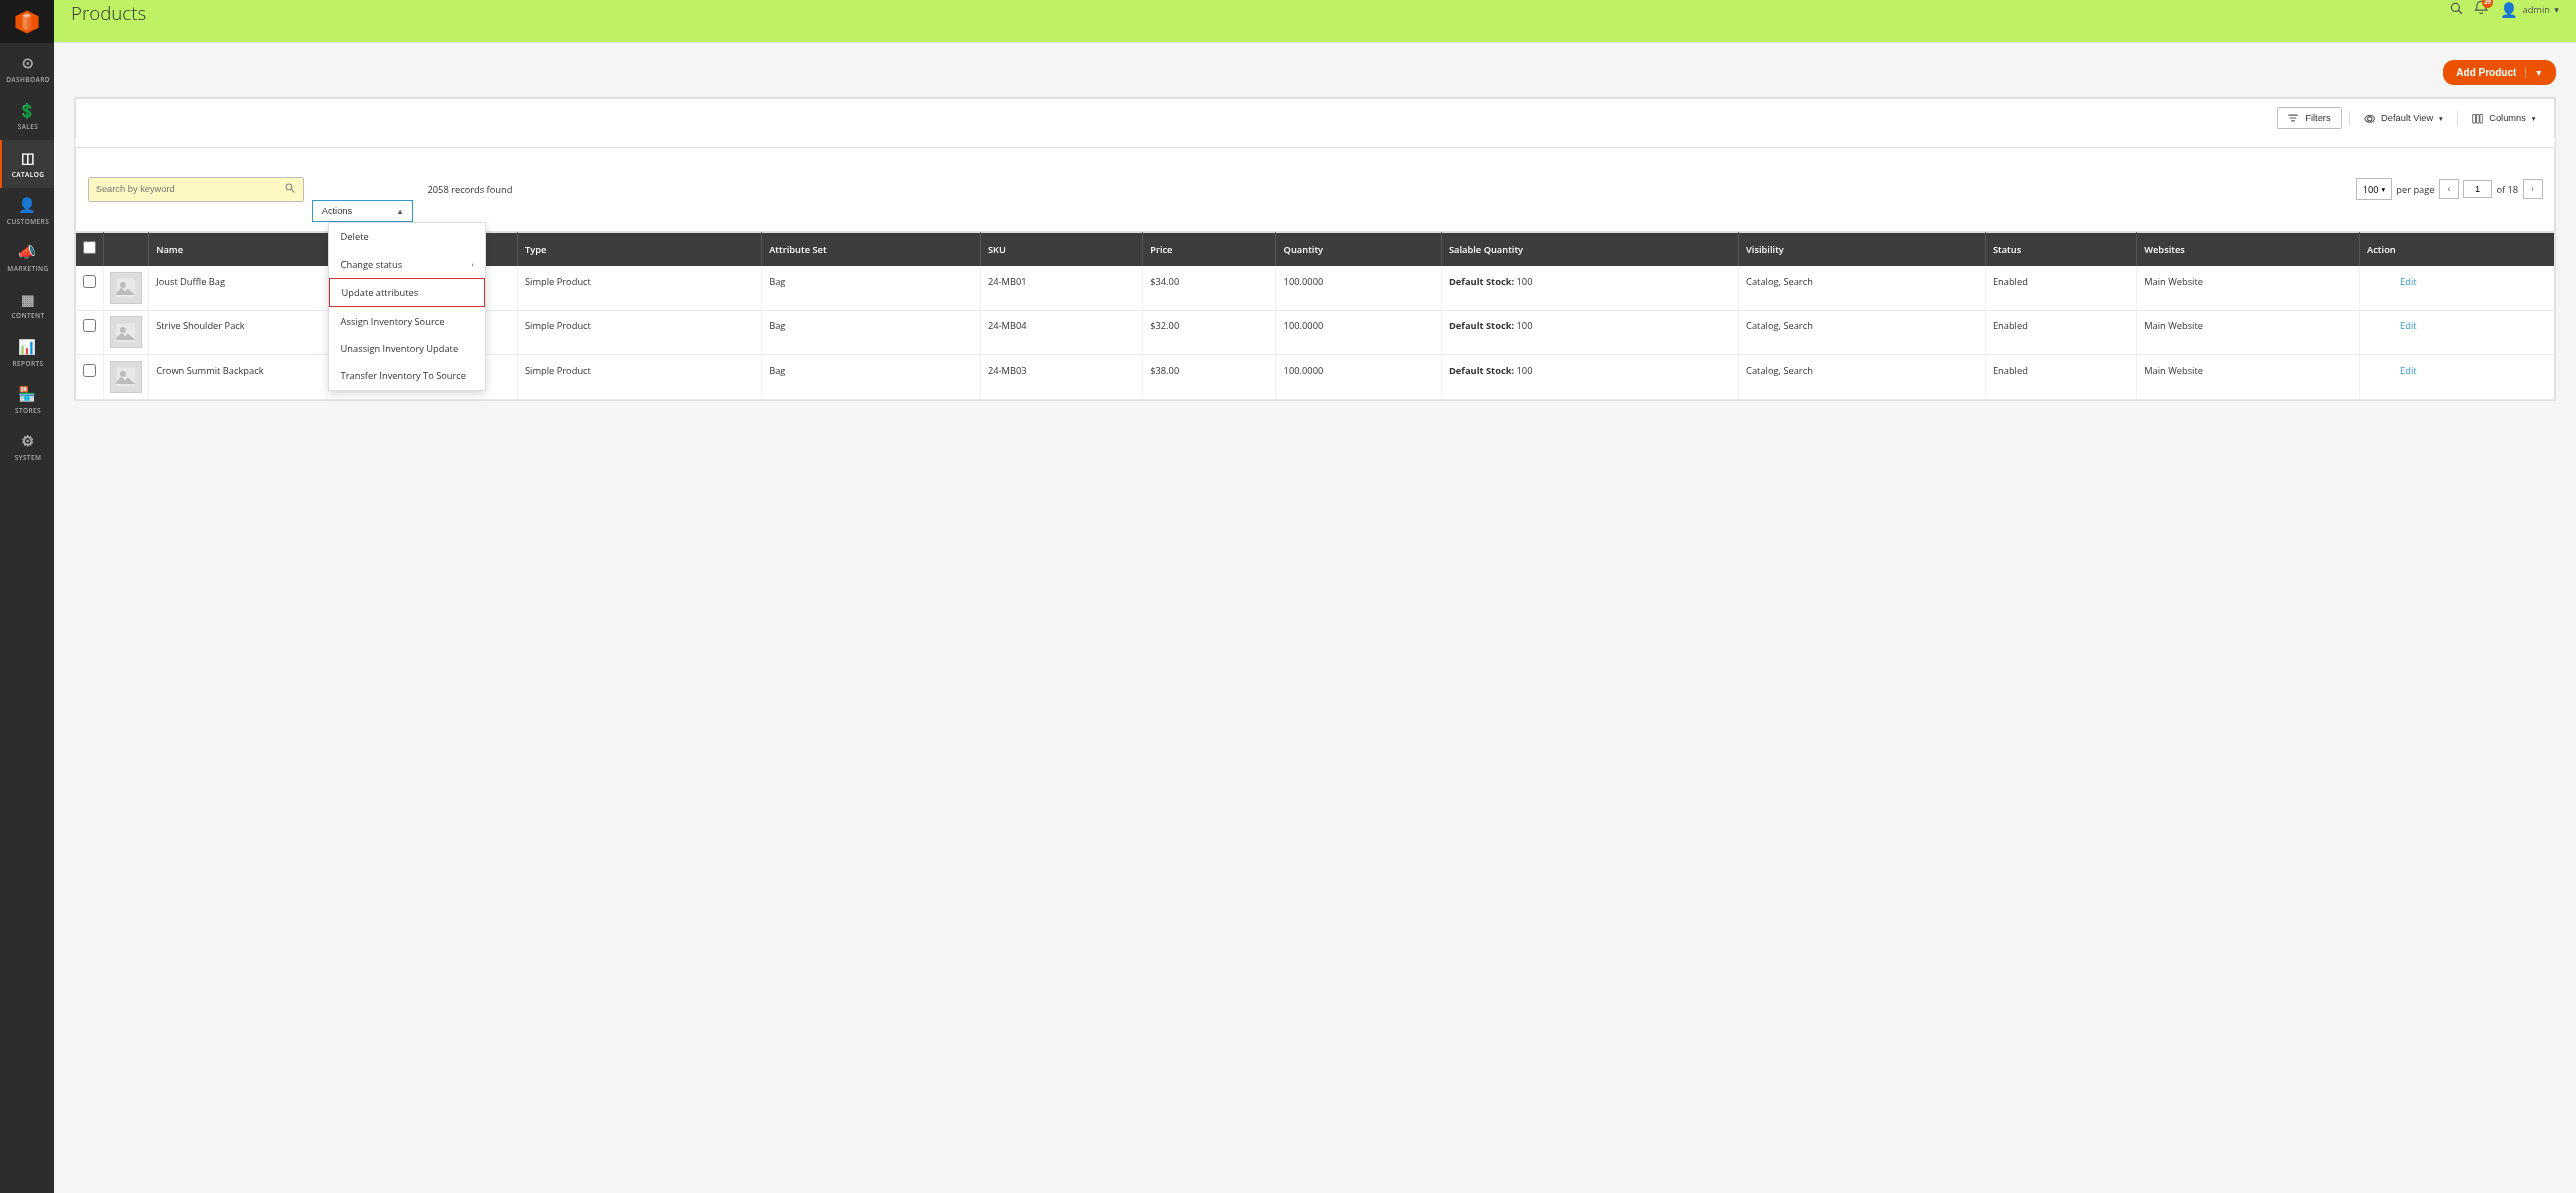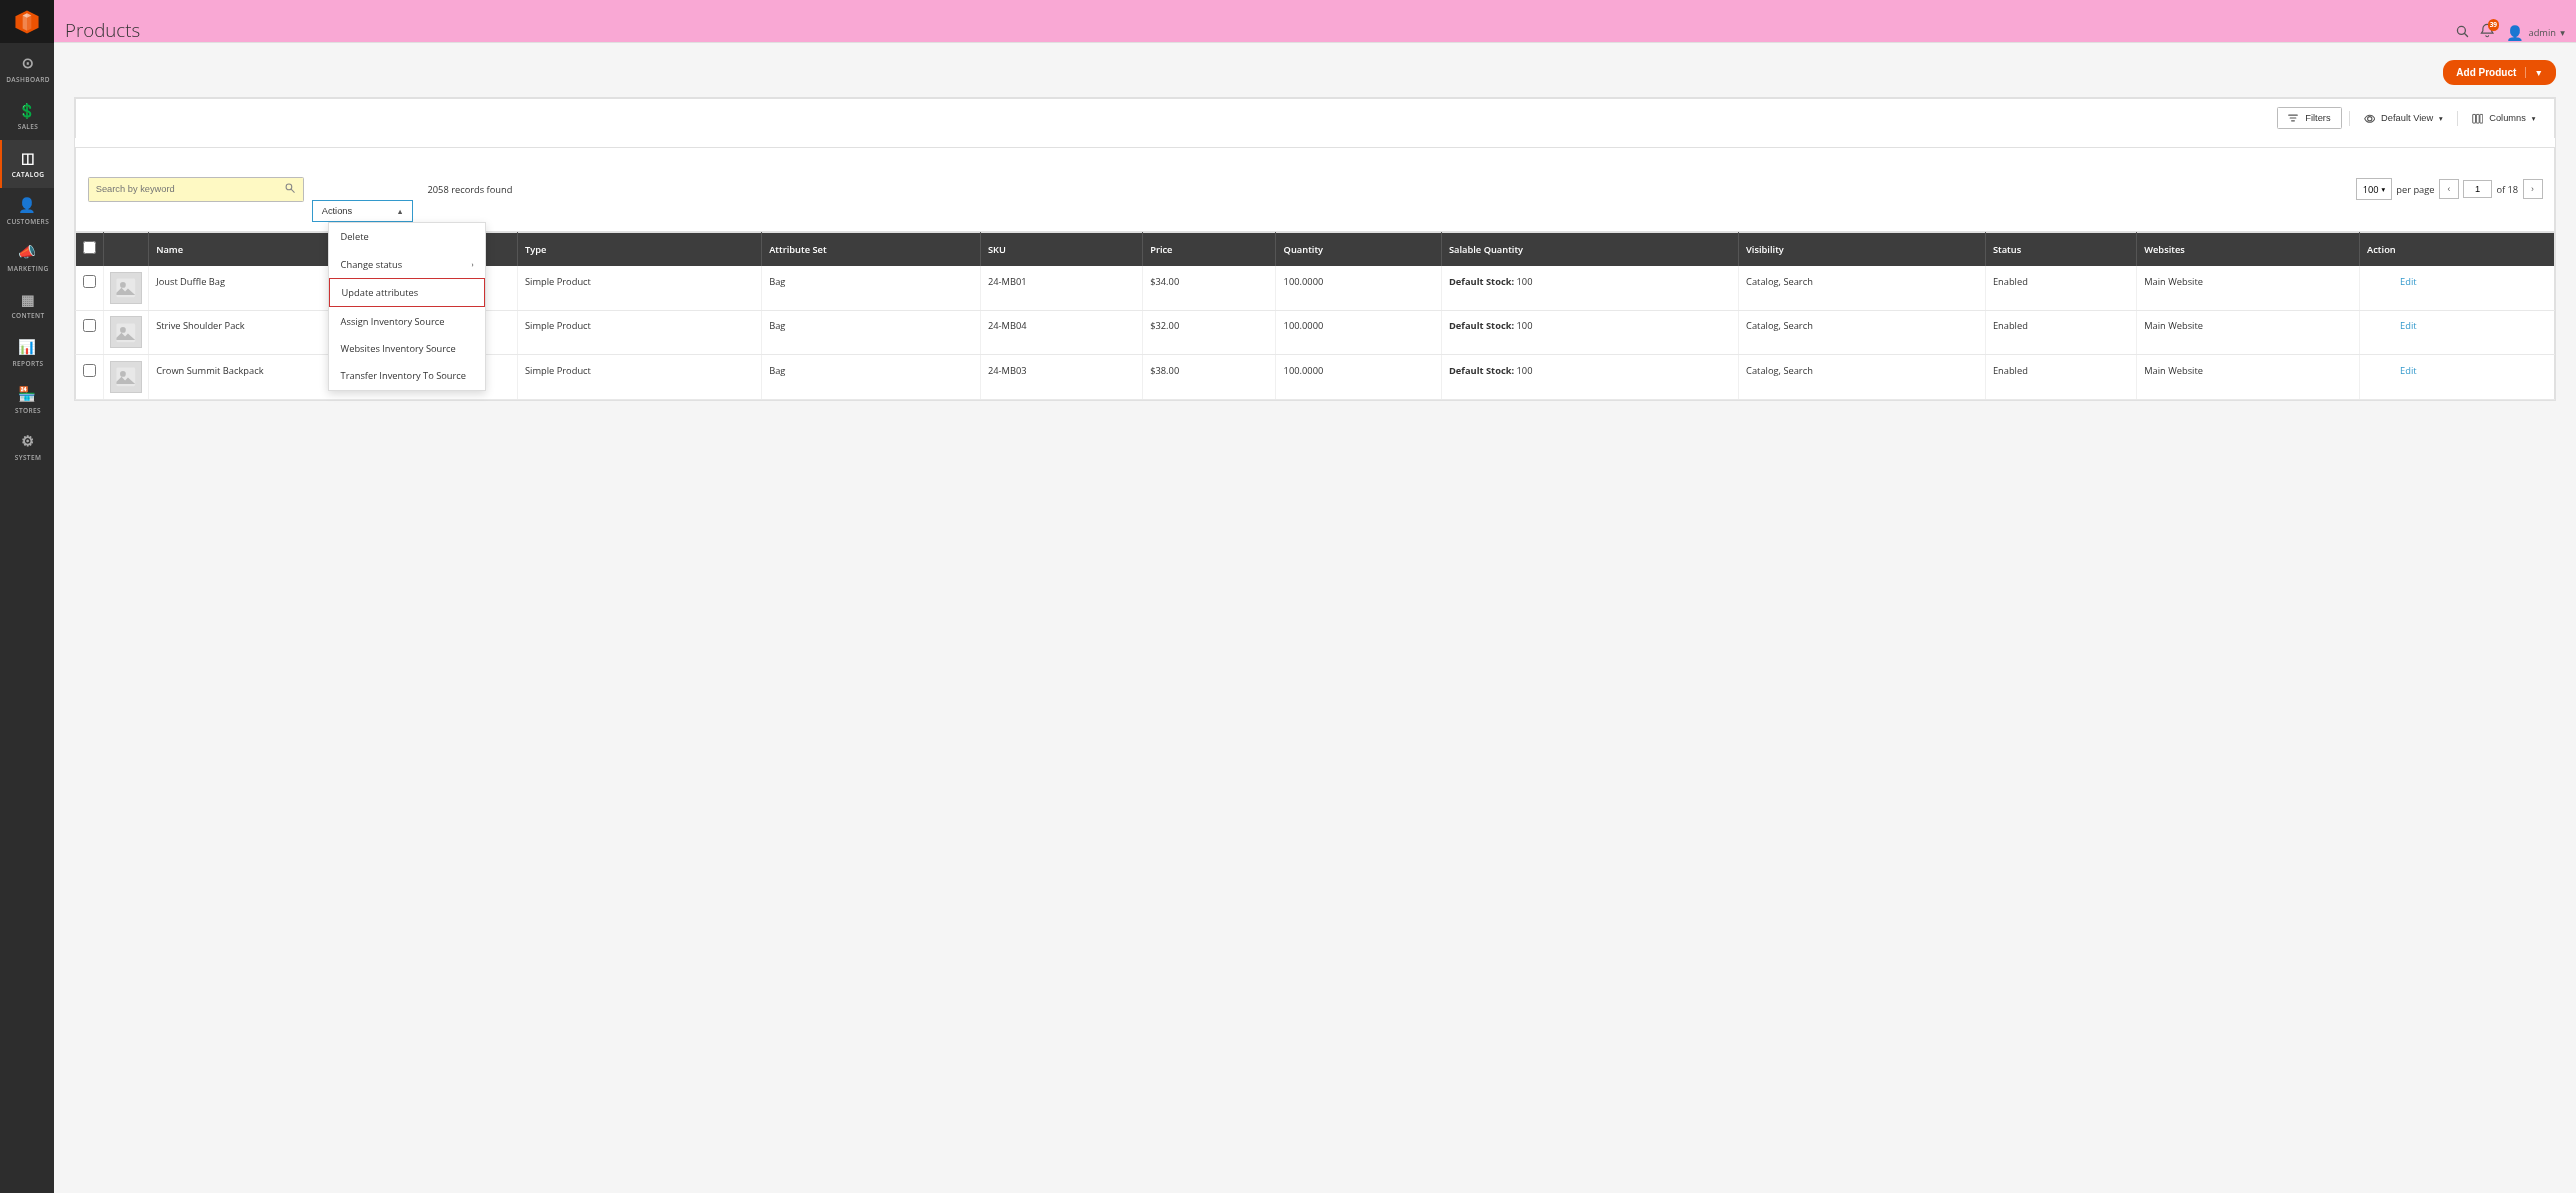--- a/index.html
+++ b/index.html
@@ -50,26 +50,26 @@
     
     .main {
       flex: 1;
       display: flex;
       flex-direction: column;
       overflow: hidden;
     }
 
     
     .header {
-      background: #f9a8d4;
+      background: #bef264;
       border-bottom: 0.7px solid #e0e0e0;
-      padding: 0 11px;
+      padding: 0 17px;
       height: 43px;
       display: flex;
-      align-items: flex-end;
+      align-items: flex-start;
       justify-content: space-between;
       flex-shrink: 0;
     }
     .header-title { font-size: 18.7px; font-weight: 300; color: #333; }
     .header-actions { display: flex; align-items: center; gap: 11.5px; }
     .header-icon { font-size: 13px; color: #555; cursor: pointer; position: relative; }
     .notification-badge {
       position: absolute;
       top: -4.3px; right: -4.3px;
       background: #eb5202;
@@ -419,21 +419,21 @@
               <span>Change status</span>
               <span style="font-size:7.2px;">›</span>
             </div>
             <div class="dropdown-item highlighted" style="border: 1.4px solid #cc3333;">
               <span>Update attributes</span>
             </div>
             <div class="dropdown-item">
               <span>Assign Inventory Source</span>
             </div>
             <div class="dropdown-item">
-              <span>Websites Inventory Source</span>
+              <span>Unassign Inventory Update</span>
             </div>
             <div class="dropdown-item">
               <span>Transfer Inventory To Source</span>
             </div>
           </div>
         </div>
 
         <span class="records-info">
           <span>2058</span> <span>records found</span>
         </span>

